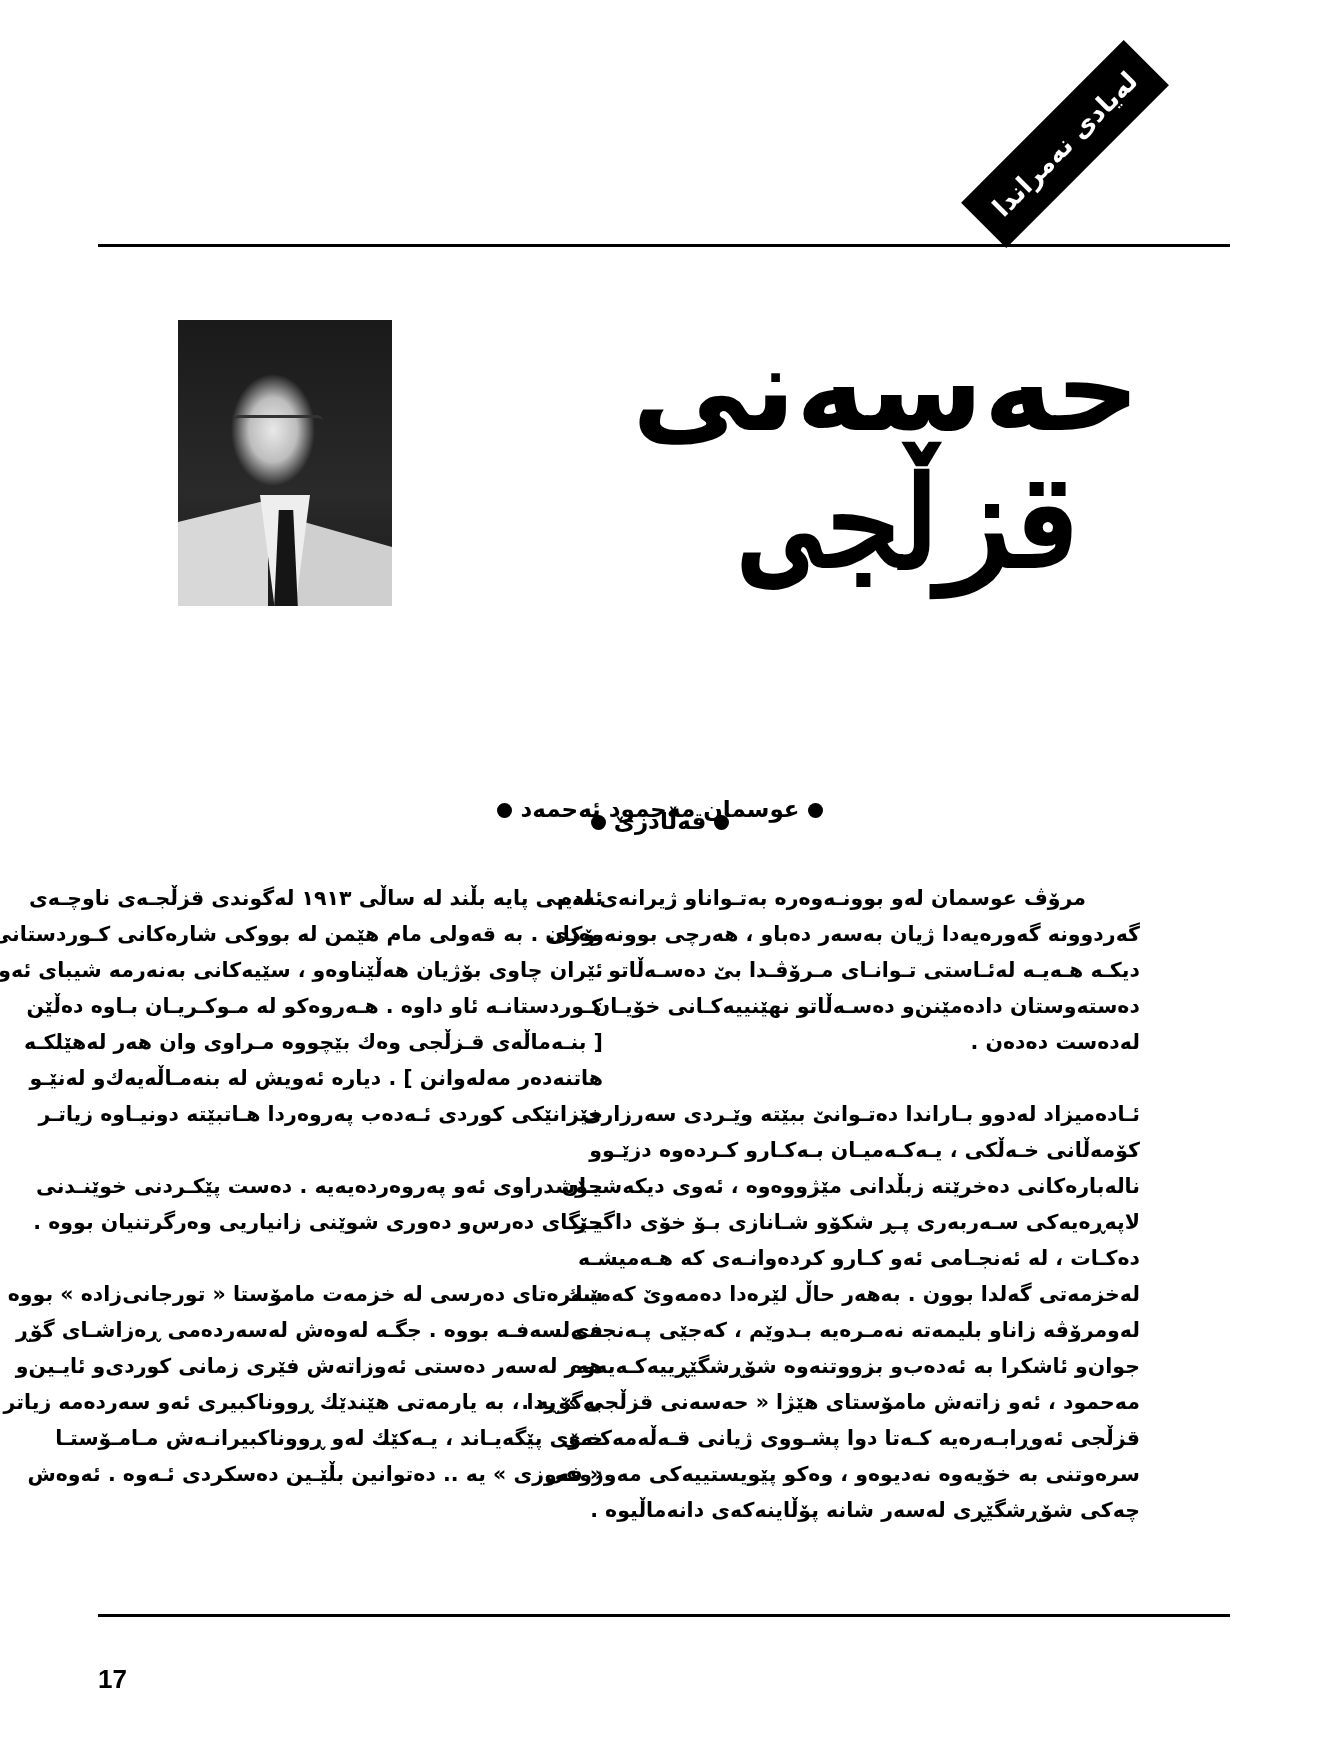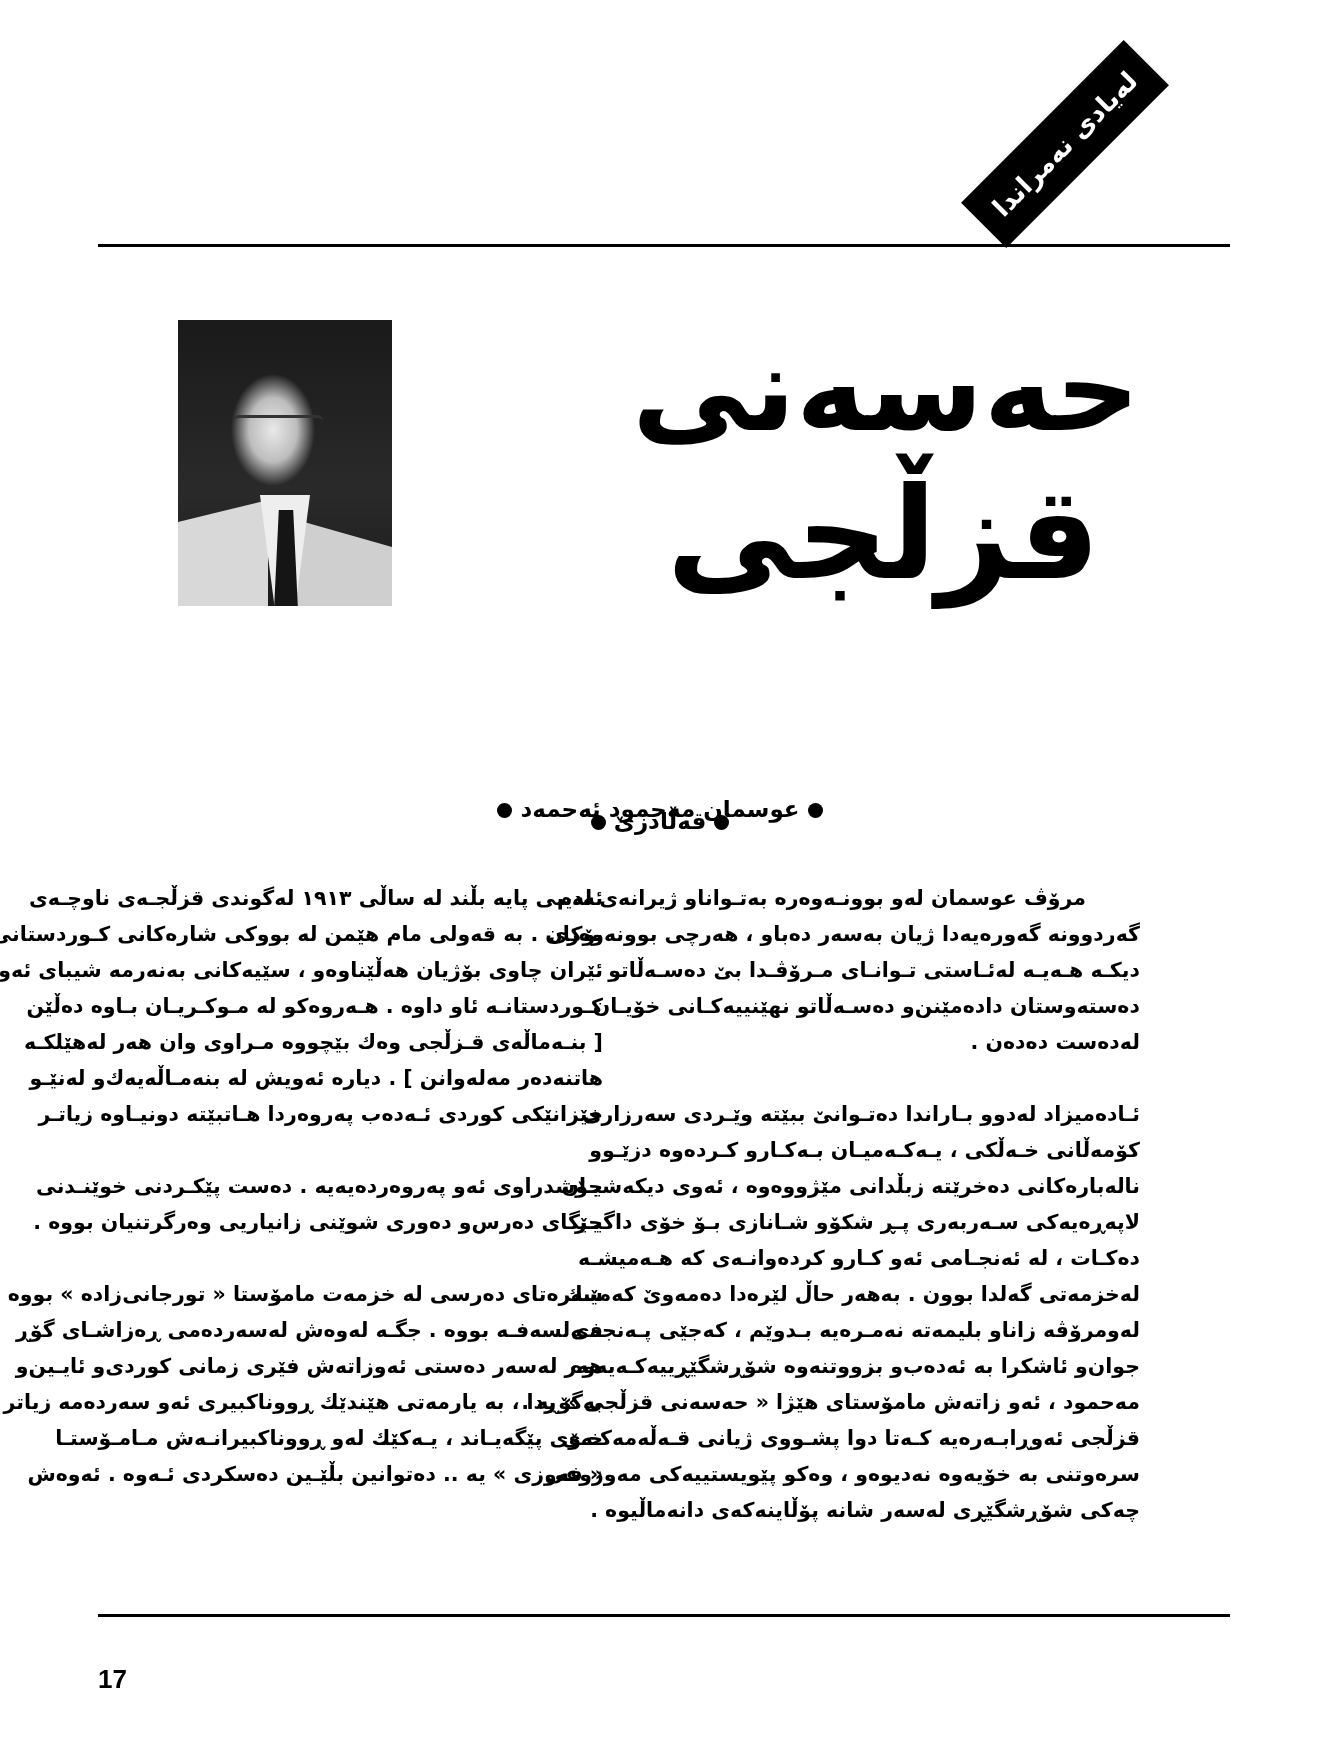--- a/index.html
+++ b/index.html
@@ -49,21 +49,21 @@
 <div id="photo">
   <div class="bg"></div>
   <div class="jacket-l"></div>
   <div class="jacket-r"></div>
   <div class="shirt"></div>
   <div class="tie"></div>
   <div class="glasses"></div>
 </div>
 
 <div id="title-1" id-alt="title" class="title-line" style="position:absolute;direction:rtl;font-weight:bold;text-align:right;line-height:1;left:670px;top:330px;width:470px;font-size:118px;">حەسەنی</div>
-<div id="title-2" class="title-line" style="position:absolute;direction:rtl;font-weight:bold;text-align:center;line-height:1;left:740px;top:470px;width:360px;font-size:128px;">قزڵجی</div>
+<div id="title-2" class="title-line" style="position:absolute;direction:rtl;font-weight:bold;text-align:center;line-height:1;left:740px;top:470px;width:360px;font-size:128px;font-family:Liberation Mono, monospace;">قزڵجی</div>
 
 <div id="byline-1" class="byline">
   <span class="dot"></span><span>عوسمان مەحمود ئەحمەد</span><span class="dot"></span>
 </div>
 <div id="byline-2" class="byline">
   <span class="dot"></span><span>قەڵادزێ</span><span class="dot"></span>
 </div>
 
 <div id="col-right" class="col">
     <div class="para">

